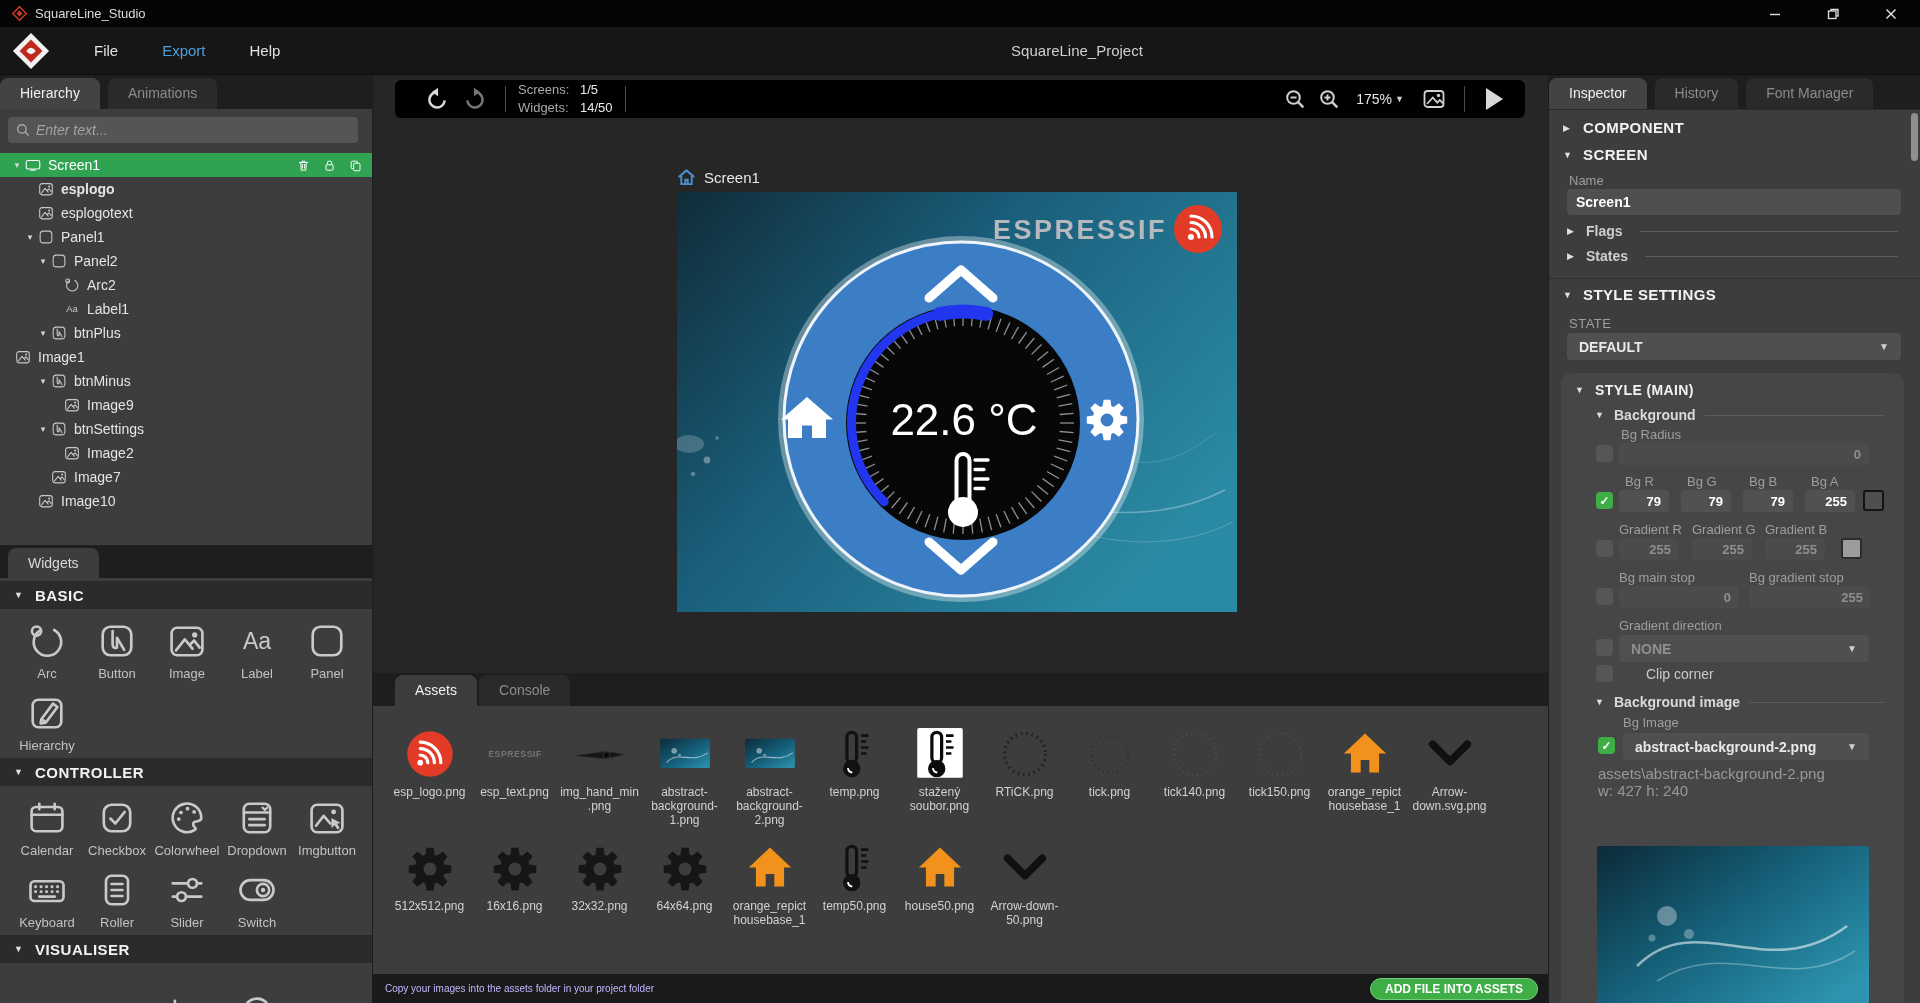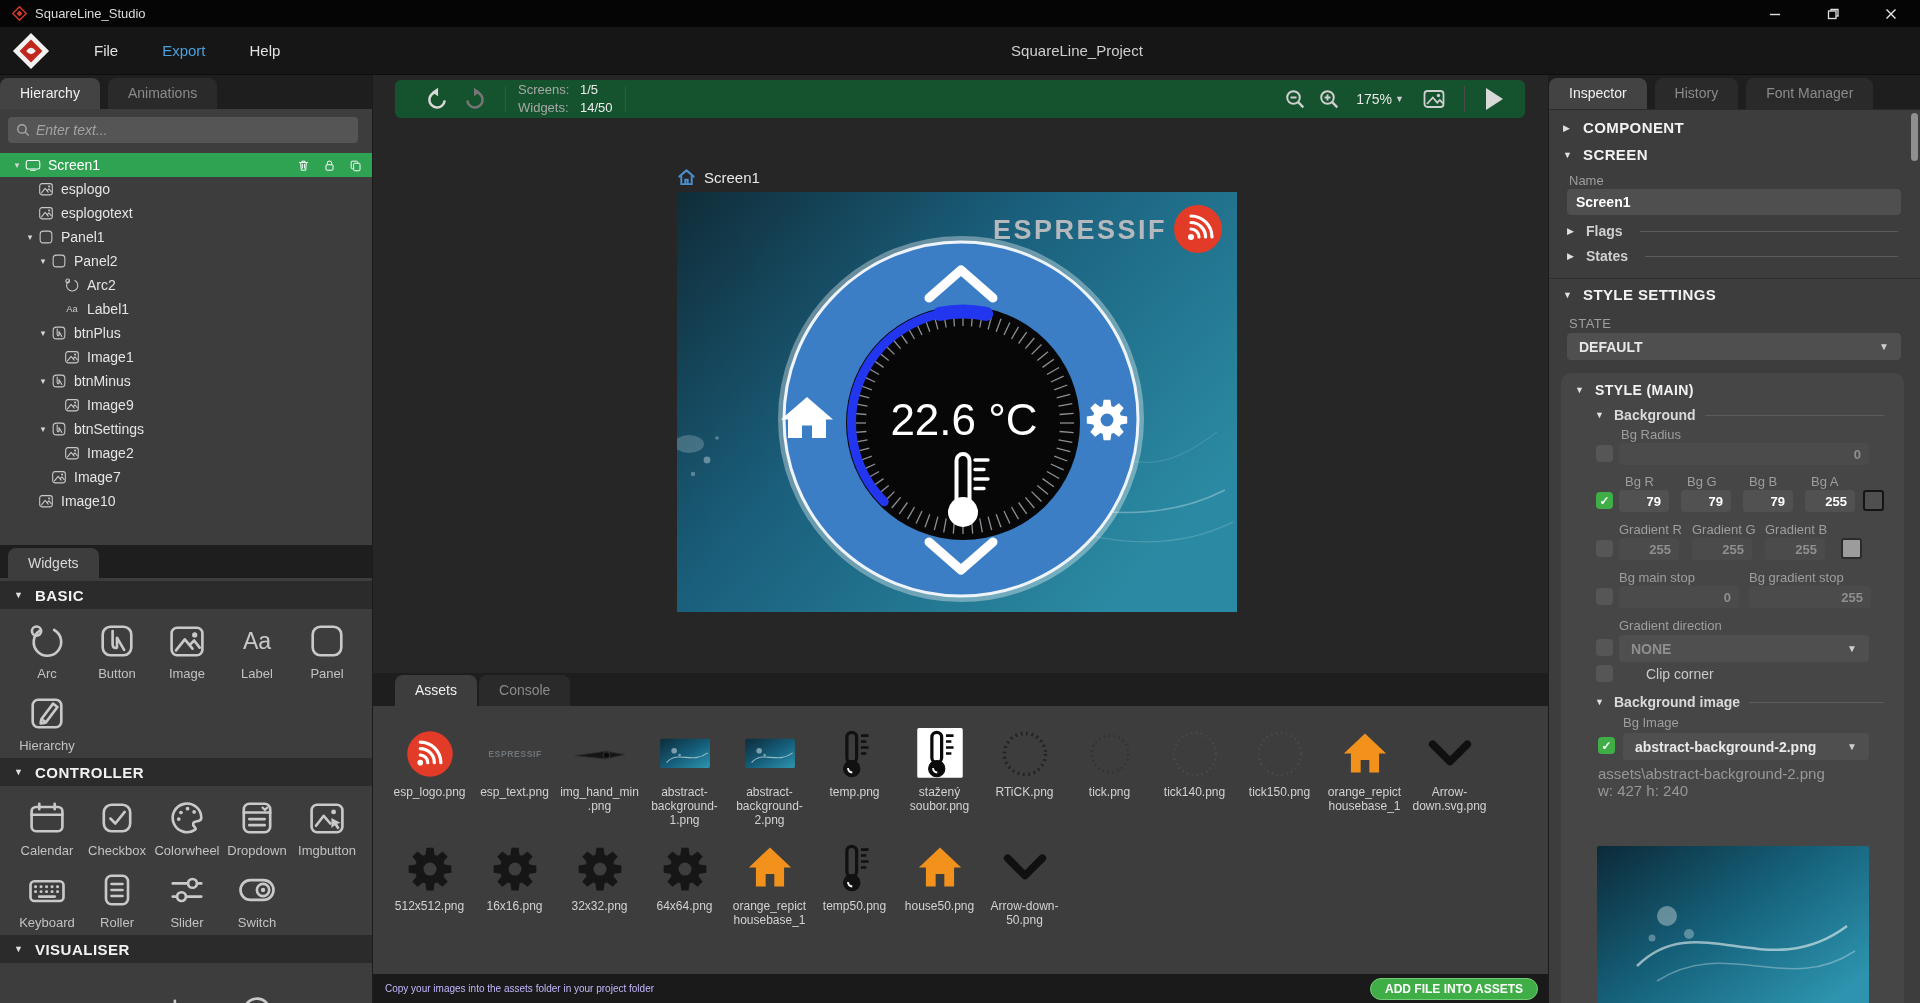--- a/index.html
+++ b/index.html
@@ -47,21 +47,21 @@
   .wg-tabbar .tab { height:30px; line-height:30px; background:#3d3d3d; color:#d8d8d8; }
   .wg-sections { position:absolute; top:503px; left:0; right:0; bottom:0; overflow:hidden; }
   .wg-header { height:28px; background:#2b2b2b; display:flex; align-items:center; padding-left:14px; gap:12px; margin-top:3px; }
   .wg-header .hd-arrow { font-size:9px; color:#e0e0e0; }
   .wg-header .hd-title { font-size:15px; font-weight:bold; letter-spacing:.5px; color:#f2f2f2; }
   .wg-grid { display:grid; grid-template-columns:repeat(5,70px); padding-left:12px; margin-top:2px; }
   .wg-item { height:72px; display:flex; flex-direction:column; align-items:center; justify-content:flex-end; padding-bottom:2px; }
   .wg-item .wlabel { font-size:13px; color:#c2c2c2; margin-top:3px; }
 
   
-  .toolbar { position:absolute; left:22px; top:5px; width:1130px; height:38px; background:#14532d; border-radius:6px; display:flex; align-items:center; padding:0 14px 0 24px; }
+  .toolbar { position:absolute; left:22px; top:5px; width:1130px; height:38px; background:#000000; border-radius:6px; display:flex; align-items:center; padding:0 14px 0 24px; }
   .tb-divider { width:1px; height:26px; background:#4a4a4a; margin:0 12px; flex:none; }
   .tb-stats { font-size:13px; line-height:1.4; }
   .tb-stats .sl { color:#a8a8a8; display:inline-block; width:62px; }
   .tb-stats .sv { color:#ececec; }
   .tb-spacer { flex:1; }
   .zoom-text { font-size:14px; color:#e8e8e8; margin:0 3px 0 10px; }
   .caret { font-size:9px; color:#cfcfcf; margin-right:12px; }
   .tb-icon { margin:0 6px; flex:none; }
 
   
@@ -182,21 +182,21 @@
           <svg width="15" height="15" viewBox="0 0 40 40">
             <rect x="10.5" y="18" width="19" height="14.5" rx="3" fill="none" stroke="#fff" stroke-width="2.6"></rect>
             <path d="M14 18 v-4 a6 6 0 0 1 12 0 v4" fill="none" stroke="#fff" stroke-width="2.6"></path>
           </svg>
           <svg width="15" height="15" viewBox="0 0 40 40">
             <rect x="8.5" y="8.5" width="17" height="20" rx="3" fill="none" stroke="#fff" stroke-width="2.6"></rect>
             <rect x="15" y="14" width="17" height="20" rx="3" fill="#2fa352" stroke="#fff" stroke-width="2.6"></rect>
           </svg>
         </span>
       </div>
-      <div class="tree-row" style="padding-left: 23px;">
+      <div class="tree-row" style="padding-left: 23px; font-weight: bold;">
         <span class="tr-arrow"></span>
         <svg width="18" height="18" viewBox="0 0 40 40">
           <rect x="6" y="8" width="28" height="25" rx="5" fill="none" stroke="#c9c9c9" stroke-width="2.4" stroke-linecap="round" stroke-linejoin="round"></rect>
           <circle cx="27" cy="14.5" r="2.4" fill="#c9c9c9"></circle>
           <path d="M10 28.5 L18 18.5 L25 27 M22.5 23.5 L26.5 19.5 L31.5 26" fill="none" stroke="#c9c9c9" stroke-width="2.4" stroke-linecap="round" stroke-linejoin="round"></path>
         </svg>
         <span class="tr-label">esplogo</span>
       </div>
       <div class="tree-row" style="padding-left: 23px;">
         <span class="tr-arrow"></span>
@@ -237,21 +237,21 @@
         <span class="tr-label">Label1</span>
       </div>
       <div class="tree-row" style="padding-left: 36px;">
         <span class="tr-arrow">▾</span>
         <svg width="18" height="18" viewBox="0 0 40 40">
           <rect x="7" y="7" width="26" height="26" rx="7" fill="none" stroke="#c9c9c9" stroke-width="2.4" stroke-linecap="round" stroke-linejoin="round"></rect>
           <path d="M16 11 L16 23 Q16 27 20 26 L20 17 L26.5 28" fill="none" stroke="#c9c9c9" stroke-width="2.4" stroke-linecap="round" stroke-linejoin="round"></path>
         </svg>
         <span class="tr-label">btnPlus</span>
       </div>
-      <div class="tree-row" style="padding-left: 49px;">
+      <div class="tree-row" style="">
         <span class="tr-arrow"></span>
         <svg width="18" height="18" viewBox="0 0 40 40">
           <rect x="6" y="8" width="28" height="25" rx="5" fill="none" stroke="#c9c9c9" stroke-width="2.4" stroke-linecap="round" stroke-linejoin="round"></rect>
           <circle cx="27" cy="14.5" r="2.4" fill="#c9c9c9"></circle>
           <path d="M10 28.5 L18 18.5 L25 27 M22.5 23.5 L26.5 19.5 L31.5 26" fill="none" stroke="#c9c9c9" stroke-width="2.4" stroke-linecap="round" stroke-linejoin="round"></path>
         </svg>
         <span class="tr-label">Image1</span>
       </div>
       <div class="tree-row" style="padding-left: 36px;">
         <span class="tr-arrow">▾</span>

